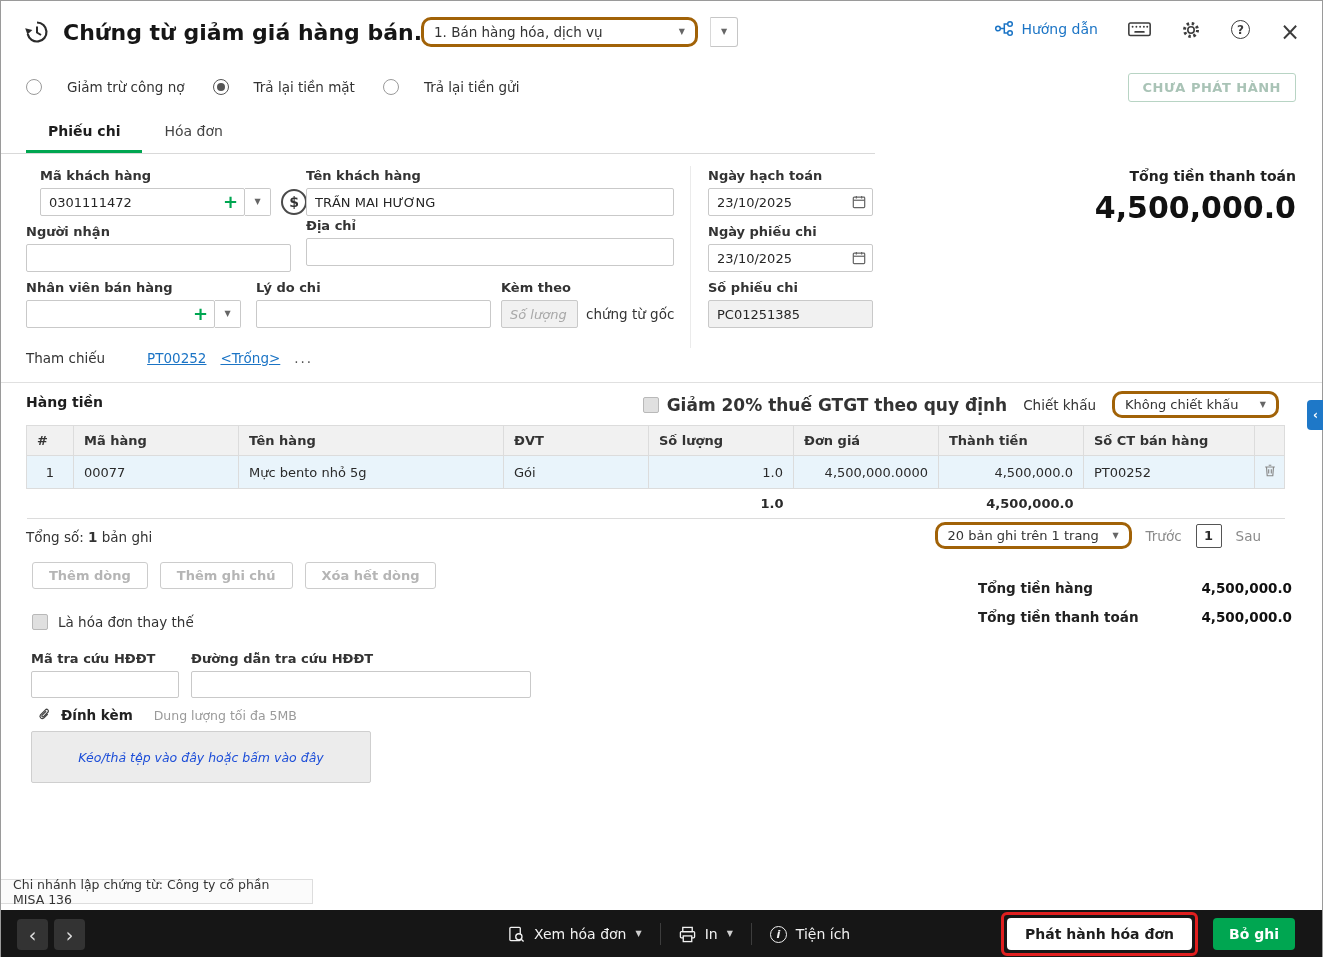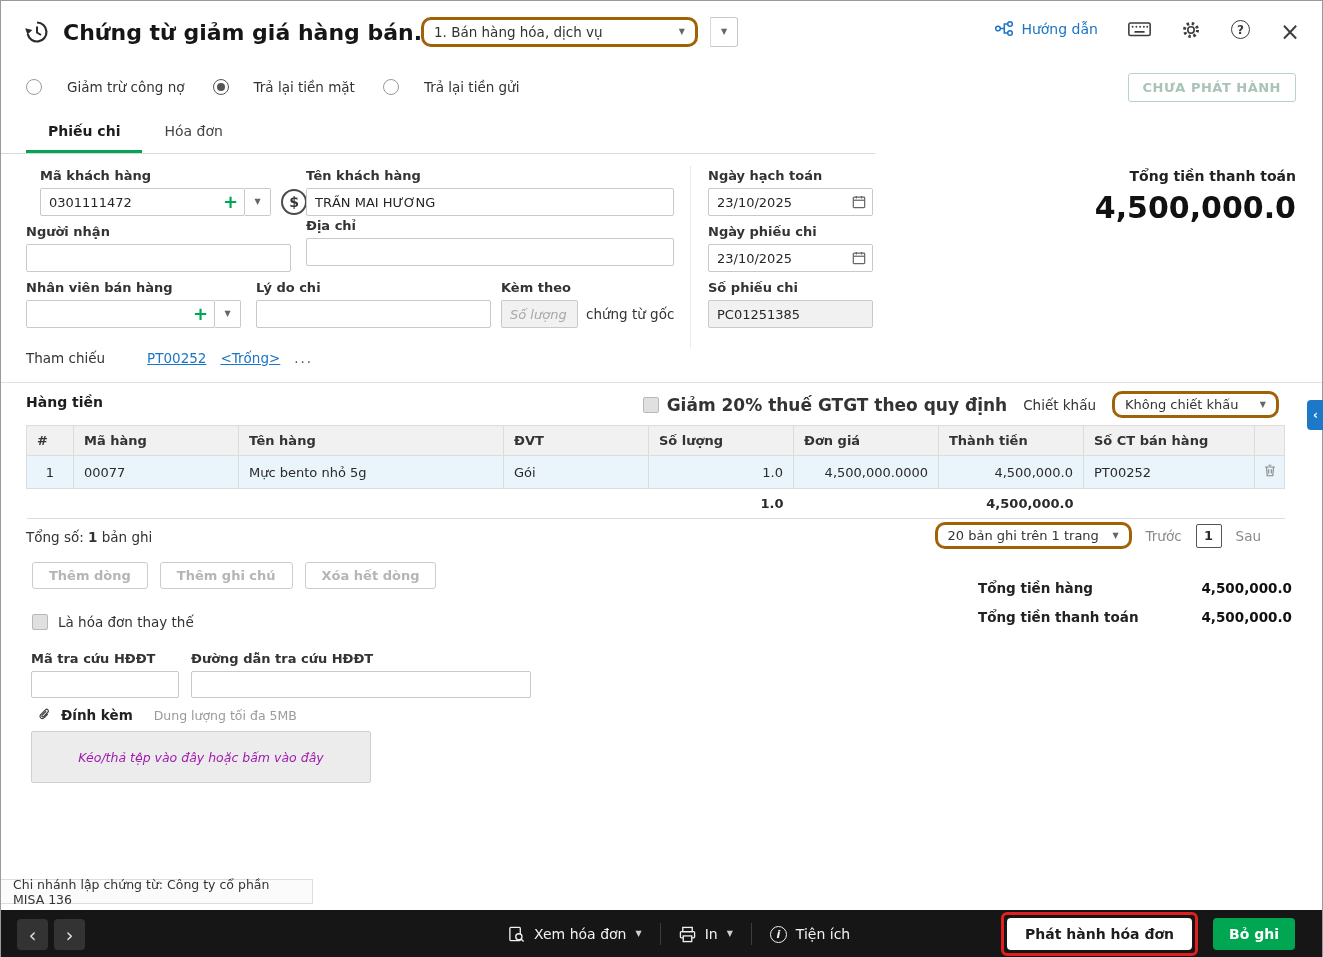--- a/index.html
+++ b/index.html
@@ -104,21 +104,21 @@
   .tot-value { font-weight:bold; font-size:13.5px; color:#111; }
 
   
   .replace-row { position:absolute; left:31px; top:613px; display:flex; align-items:center; gap:10px; }
   .replace-row span.txt-l { font-size:13.5px; color:#333; }
   .lk-code { position:absolute; left:30px; top:650px; width:148px; }
   .lk-url { position:absolute; left:190px; top:650px; width:340px; }
   .attach-row { position:absolute; left:36px; top:706px; display:flex; align-items:center; gap:9px; }
   .attach-label { font-weight:bold; font-size:13.5px; color:#222; }
   .attach-hint { font-size:12.5px; color:#9a9a9a; margin-left:12px; }
-  .dropzone { position:absolute; left:30px; top:730px; width:340px; height:52px; background:#ececec; border:1px solid #cfcfcf; border-radius:2px; display:flex; align-items:center; justify-content:center; font-style:italic; color:#a21caf; font-size:12.5px; cursor:pointer; }
+  .dropzone { position:absolute; left:30px; top:730px; width:340px; height:52px; background:#ececec; border:1px solid #cfcfcf; border-radius:2px; display:flex; align-items:center; justify-content:center; font-style:italic; color:#1d4ed8; font-size:12.5px; cursor:pointer; }
 
   
   .status-strip { position:absolute; left:0; top:878px; width:312px; height:25px; background:#fbfbfb; border:1px solid #ddd; border-left:none; display:flex; align-items:center; padding:0 12px; font-size:12.5px; color:#333; }
   .footer { position:absolute; left:0; top:909px; width:100%; height:48px; background:#161616; }
   .nav-btn { position:absolute; top:9px; width:31px; height:31px; background:#333; border-radius:4px; color:#dcdcdc; font-size:19px; display:flex; align-items:center; justify-content:center; cursor:pointer; }
   .footer-center { position:absolute; left:489px; top:0; height:48px; display:flex; align-items:center; }
   .f-item { display:flex; align-items:center; gap:9px; padding:0 18px; color:#f2f2f2; font-size:14px; cursor:pointer; white-space:nowrap; }
   .f-item .caret { color:#cfcfcf; }
   .f-sep { width:1px; height:22px; background:#3d3d3d; }
   .footer-right { position:absolute; right:27px; top:0; height:48px; display:flex; align-items:center; gap:15px; }

